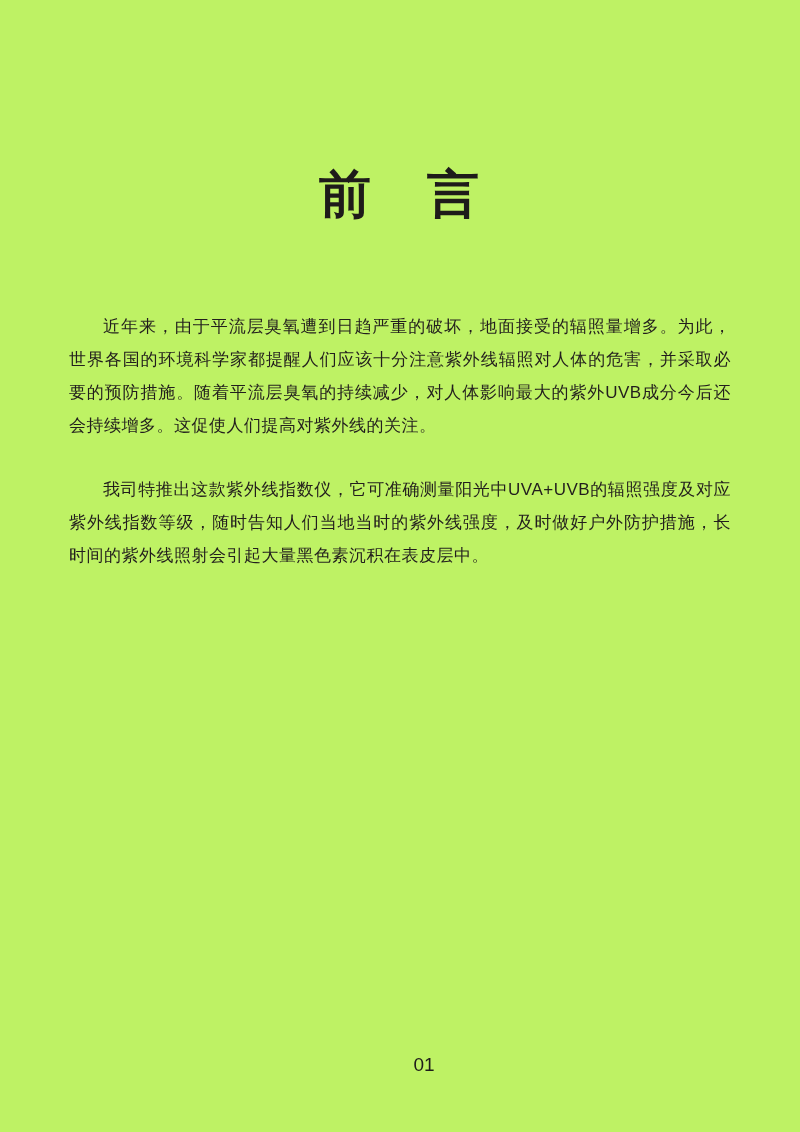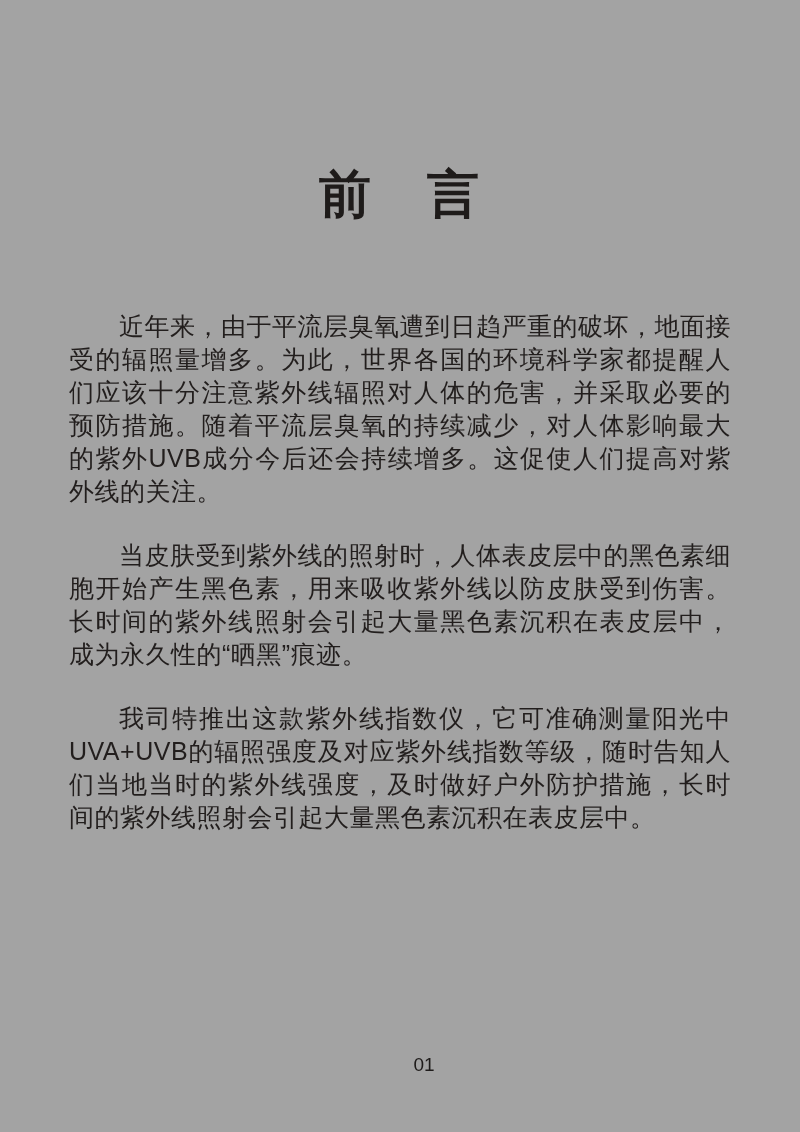--- a/index.html
+++ b/index.html
@@ -5,41 +5,41 @@
   html, body {
     margin: 0;
     padding: 0;
     background: #ffffff;
   }
   .page {
     position: relative;
     width: 800px;
     height: 1132px;
     margin: 0 auto;
-    background: #a3a3a3;
+    background: #bef264;
     overflow: hidden;
     font-family: "Liberation Sans", "DejaVu Sans", sans-serif;
   }
   .doc-title {
     padding-top: 166px;
     margin: 0;
     text-align: center;
     font-size: 52px;
     line-height: 56px;
     font-weight: 700;
     letter-spacing: 2px;
     color: #1e1b1a;
   }
   .content {
     width: 662px;
     margin: 88px auto 0 auto;
   }
   .para {
     margin: 0 0 31px 0;
-    font-size: 25px;
+    font-size: 17px;
     line-height: 33px;
     font-weight: 500;
     color: #221e1d;
     text-align: justify;
     text-justify: inter-ideograph;
     text-indent: 2em;
     letter-spacing: 0.5px;
   }
   .page-number {
     position: absolute;
@@ -56,19 +56,18 @@
 </style>
 </head>
 <body>
 
 <div class="page">
 
   <h1 class="doc-title">前　言</h1>
 
   <div class="content">
     <p class="para">近年来，由于平流层臭氧遭到日趋严重的破坏，地面接受的辐照量增多。为此，世界各国的环境科学家都提醒人们应该十分注意紫外线辐照对人体的危害，并采取必要的预防措施。随着平流层臭氧的持续减少，对人体影响最大的紫外UVB成分今后还会持续增多。这促使人们提高对紫外线的关注。</p>
-    <p class="para">当皮肤受到紫外线的照射时，人体表皮层中的黑色素细胞开始产生黑色素，用来吸收紫外线以防皮肤受到伤害。长时间的紫外线照射会引起大量黑色素沉积在表皮层中，成为永久性的“晒黑”痕迹。</p>
     <p class="para">我司特推出这款紫外线指数仪，它可准确测量阳光中UVA+UVB的辐照强度及对应紫外线指数等级，随时告知人们当地当时的紫外线强度，及时做好户外防护措施，长时间的紫外线照射会引起大量黑色素沉积在表皮层中。</p>
   </div>
 
   <div class="page-number">01</div>
 
 </div>
 
 </body></html>

